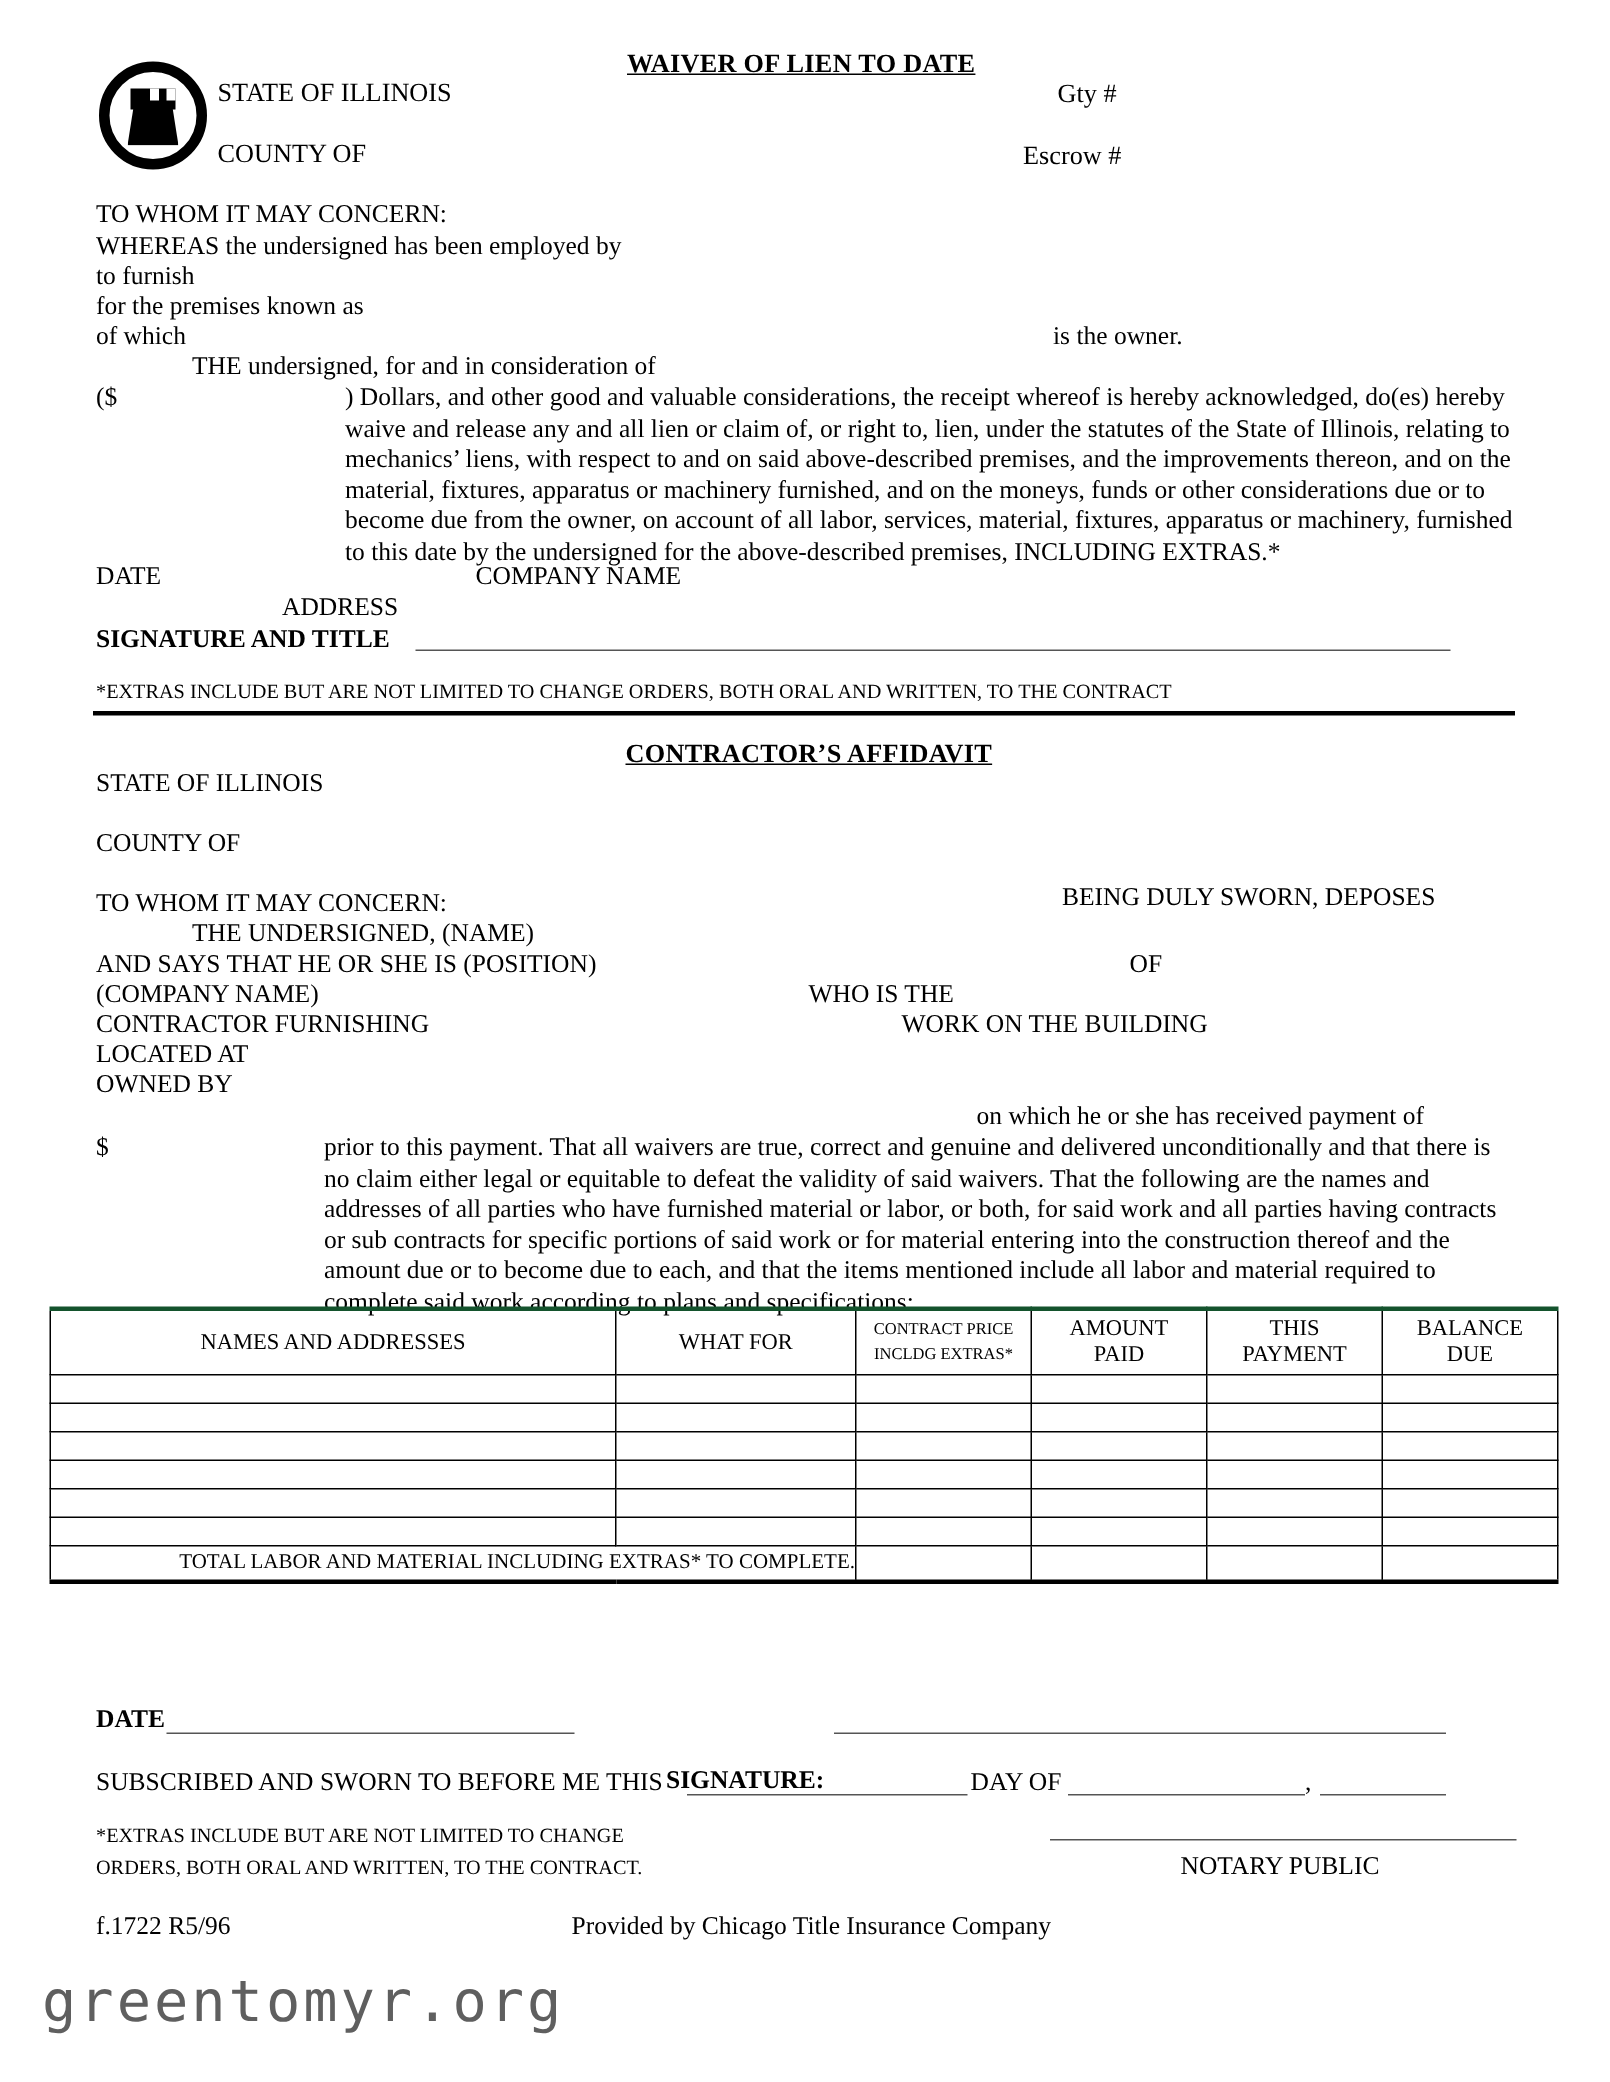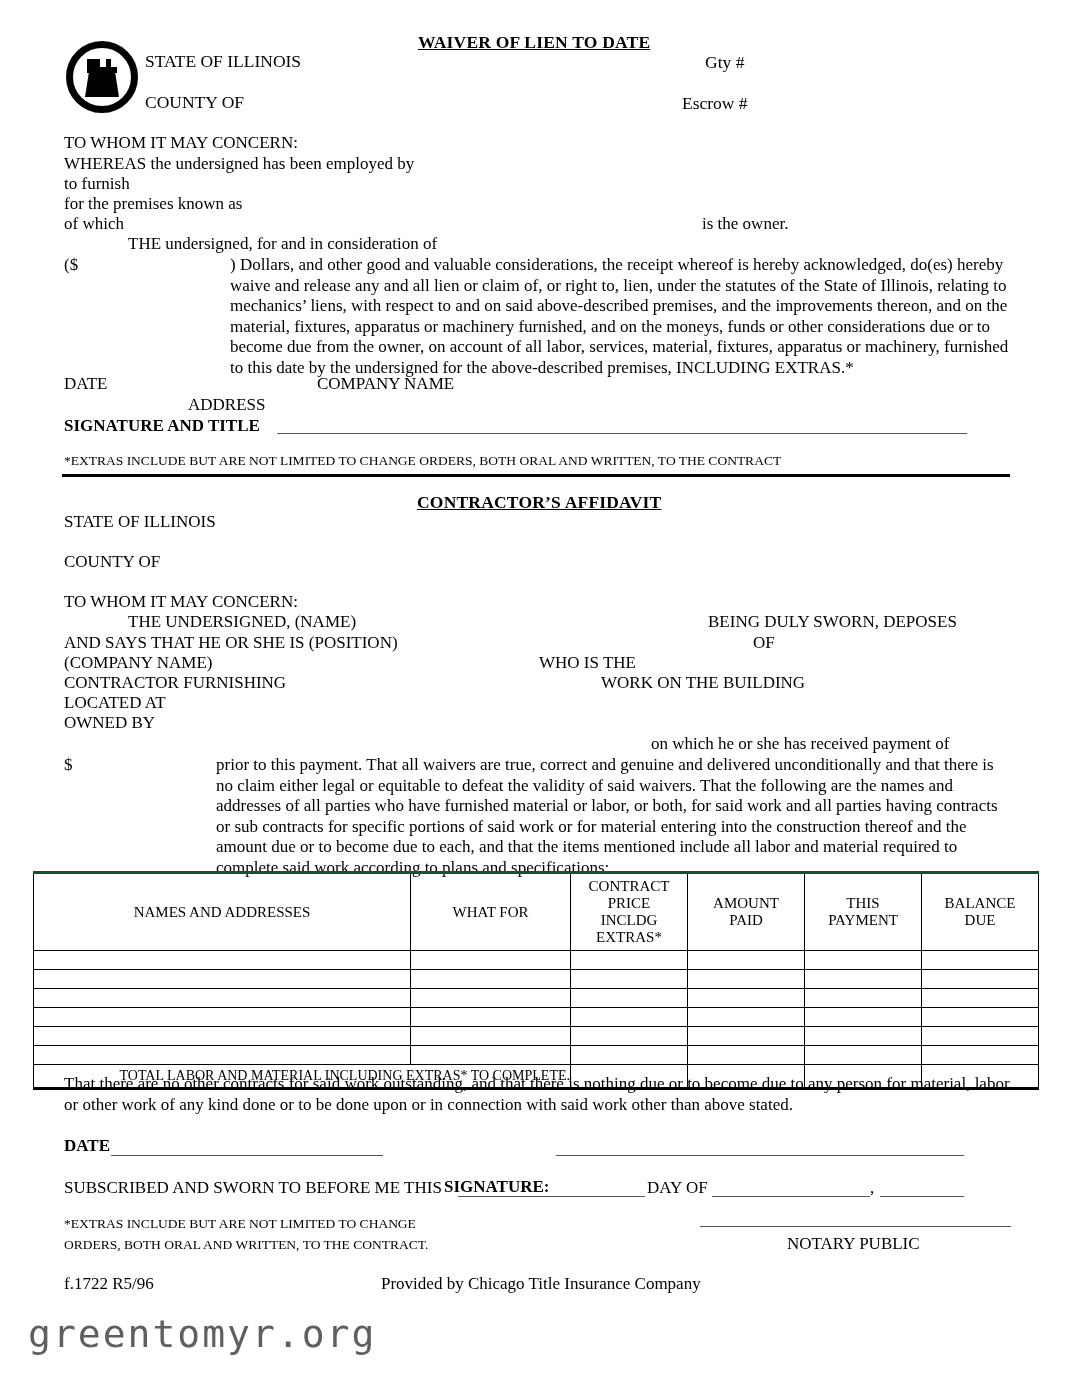--- a/index.html
+++ b/index.html
@@ -113,21 +113,21 @@
     padding: 0;
     vertical-align: middle;
   }
   table.afftable th {
     font-weight: normal;
     text-align: center;
     line-height: 17px;
     padding: 4px 2px;
   }
   .th-big { font-size: 15px; }
-  .th-sm  { font-size: 15px; }
+  .th-sm  { font-size: 11px; }
   tr.datarow td { height: 18px; }
   tr.totalrow td { height: 22px; }
   .total-label {
     font-size: 14px;
     padding-left: 12px !important;
     text-align: right;
   }
   table.afftable { border-top: 3px solid #14532d; border-bottom: 3px solid #000; }
 
   
@@ -202,21 +202,21 @@
   <div class="abs t-title" style="left:417px; top:492px;">CONTRACTOR’S AFFIDAVIT</div>
 
   <div class="abs t-body" style="left:64px; top:512px;">STATE OF ILLINOIS</div>
 
   <div class="abs t-body" style="left:64px; top:552px;">COUNTY OF</div>
 
   <div class="abs t-body" style="left:64px; top:592px;">TO WHOM IT MAY CONCERN:</div>
 
   <div class="abs t-body" style="left:128px; top:612px;">THE UNDERSIGNED, (NAME)</div>
 
-  <div class="abs t-body" style="left:708px; top:612px;text-align:center;">BEING DULY SWORN, DEPOSES</div>
+  <div class="abs t-body" style="left:708px; top:588px;text-align:center;">BEING DULY SWORN, DEPOSES</div>
 
   <div class="abs t-body" style="left:64px; top:633px;">AND SAYS THAT HE OR SHE IS (POSITION)</div>
 
   <div class="abs t-body" style="left:753px; top:633px;">OF</div>
 
   <div class="abs t-body" style="left:64px; top:653px;">(COMPANY NAME)</div>
 
   <div class="abs t-body" style="left:539px; top:653px;">WHO IS THE</div>
 
   <div class="abs t-body" style="left:64px; top:673px;">CONTRACTOR FURNISHING</div>
@@ -309,21 +309,20 @@
       <tr class="totalrow">
         <td colspan="2" class="total-label">TOTAL LABOR AND MATERIAL INCLUDING EXTRAS* TO COMPLETE.</td>
         <td></td>
         <td></td>
         <td></td>
         <td></td>
       </tr>
     </tbody>
   </table>
 
-  <div class="para" style="left:64px; top:1074px; width:948px;">That there are no other contracts for said work outstanding, and that there is nothing due or to become due to any person for material, labor or other work of any kind done or to be done upon or in connection with said work other than above stated.</div>
 
   <div class="abs t-body bold" style="left:64px; top:1136px;">DATE</div>
   <div class="rule hairline" style="left:111px; top:1155px; width:272px;"></div>
 
   <div class="abs t-body bold" style="left:444px; top:1136px;margin-top:41px;">SIGNATURE:</div>
   <div class="rule hairline" style="left:556px; top:1155px; width:408px;"></div>
 
   <div class="abs t-body" style="left:64px; top:1178px;">SUBSCRIBED AND SWORN TO BEFORE ME THIS</div>
   <div class="rule hairline" style="left:458px; top:1196px; width:187px;"></div>
 

